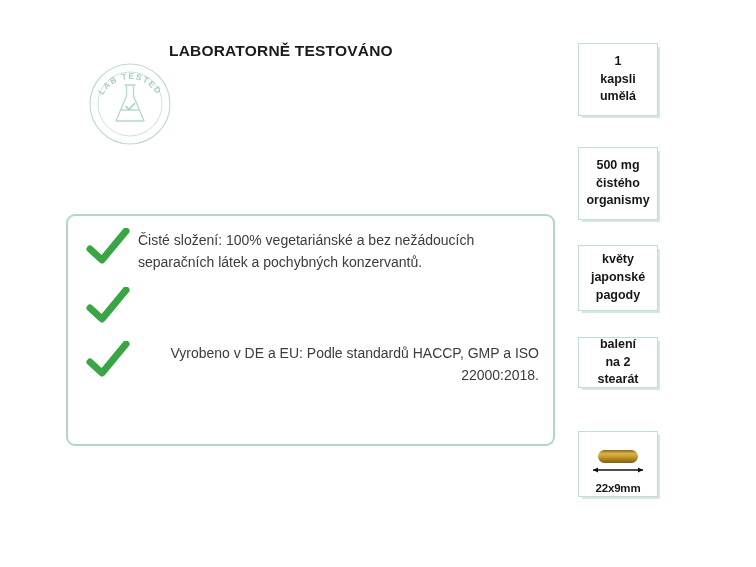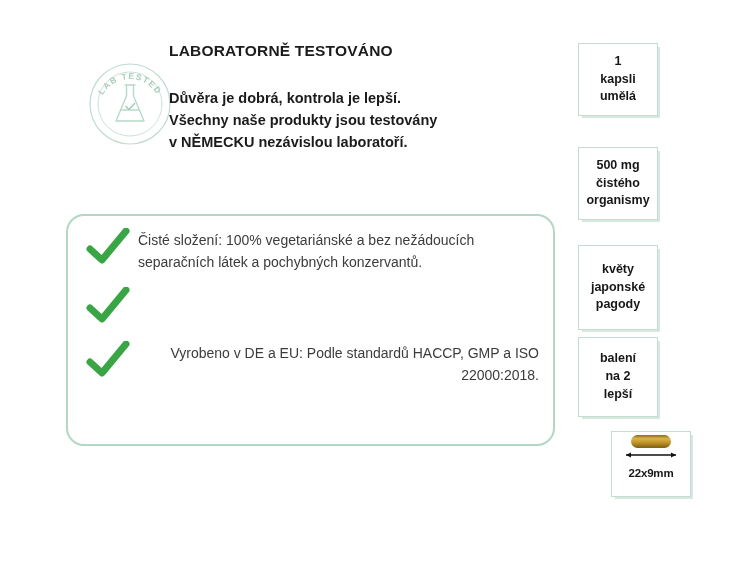--- a/index.html
+++ b/index.html
@@ -49,21 +49,21 @@
   .header-sub span { display: block; }
 
   
   .card {
     position: absolute;
     left: 66px;
     top: 214px;
     width: 489px;
     height: 232px;
     border: 2px solid #b4d7c4;
-    border-radius: 18px;
+    border-radius: 9px;
     background: #ffffff;
     box-sizing: border-box;
   }
   .bullets {
     position: absolute;
     left: 18px;
     top: 10px;
     right: 14px;
   }
   .bullet {
@@ -101,23 +101,23 @@
     text-align: center;
     font-size: 12.5px;
     font-weight: bold;
     color: #17171a;
     line-height: 1.42;
   }
   .info-box span { display: block; }
 
   .box-1 { left: 578px; top: 43px;  height: 73px; }
   .box-2 { left: 578px; top: 147px; height: 73px; }
-  .box-3 { left: 578px; top: 245px; height: 85px; }
-  .box-4 { left: 578px; top: 337px; height: 80px; }
-  .box-5 { left: 611px; top: 431px; height: 66px; justify-content: flex-start; }
+  .box-3 { left: 578px; top: 245px; height: 66px; }
+  .box-4 { left: 578px; top: 337px; height: 51px; }
+  .box-5 { left: 578px; top: 431px; height: 66px; justify-content: flex-end; }
 
   .capsule-wrap {
     display: flex;
     flex-direction: column;
     align-items: center;
   }
   .capsule-label {
     font-size: 11.5px;
     font-weight: bold;
     color: #17171a;
@@ -143,25 +143,20 @@
       <path d="M 39,25 L 49,25"></path>
       <path d="M 40.5,25 L 40.5,36 L 30,61 L 58,61 L 47.5,36 L 47.5,25"></path>
       <path d="M 34.5,50 L 53.5,50"></path>
     </g>
     <path d="M 40,46.5 L 43,49.5 L 48.5,43.5" fill="none" stroke="#a8ceba" stroke-width="1.6" stroke-linecap="round" stroke-linejoin="round"></path>
   </svg>
 </div>
 
 <div class="header-block">
   <div class="header-title">LABORATORNĚ TESTOVÁNO</div>
-  <div class="header-sub">
-    <span>Důvěra je dobrá, kontrola je lepší.</span>
-    <span>Všechny naše produkty jsou testovány</span>
-    <span>v NĚMECKU nezávislou laboratoří.</span>
-  </div>
 </div>
 
 <div class="card">
   <div class="bullets">
 
     <div class="bullet">
       <span class="check">
         <svg width="44" height="40" viewBox="0 0 44 40" xmlns="http://www.w3.org/2000/svg">
           <path d="M 4,21 L 16,32 L 40,3" fill="none" stroke="#3aa545" stroke-width="7" stroke-linecap="round" stroke-linejoin="round"></path>
         </svg>
@@ -203,21 +198,21 @@
 
 <div class="info-box box-3">
   <span>květy</span>
   <span>japonské</span>
   <span>pagody</span>
 </div>
 
 <div class="info-box box-4">
   <span>balení</span>
   <span>na 2</span>
-  <span>lepší</span>
+  <span>stearát</span>
 </div>
 
 <div class="info-box box-5">
   <div class="capsule-wrap">
     <svg width="66" height="32" viewBox="0 0 66 32" xmlns="http://www.w3.org/2000/svg">
       <defs>
         <linearGradient id="capgrad" x1="0" y1="0" x2="0" y2="1">
           <stop offset="0%" stop-color="#8a6a16"></stop>
           <stop offset="28%" stop-color="#d9b24a"></stop>
           <stop offset="52%" stop-color="#c89b2c"></stop>

